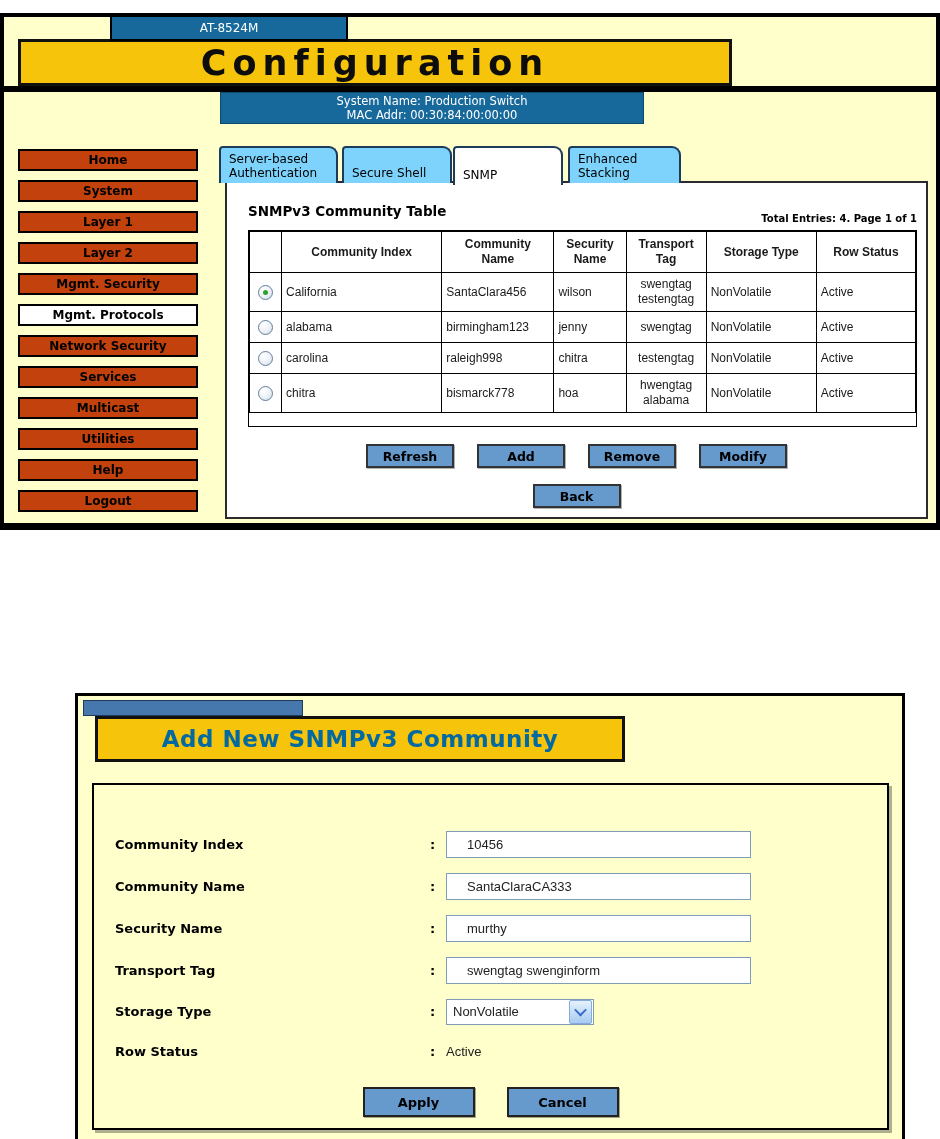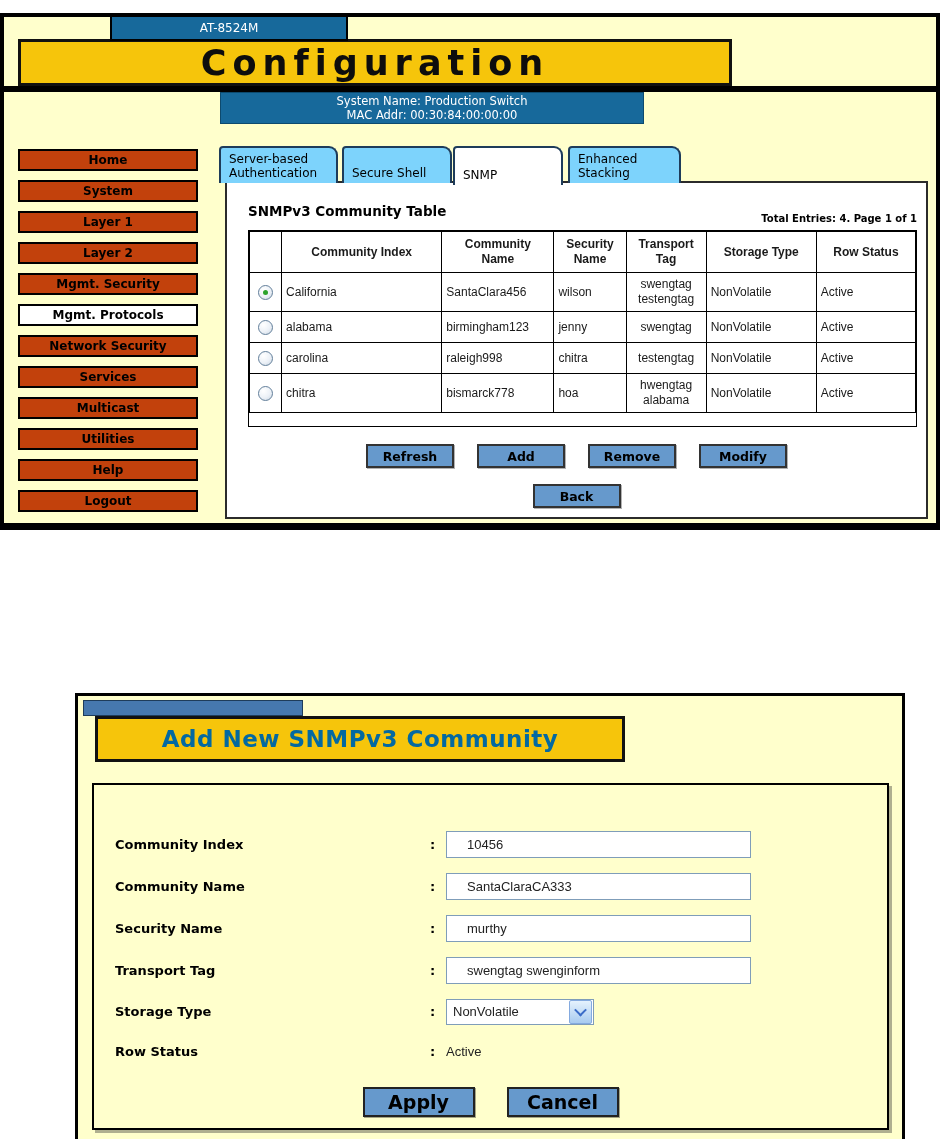--- a/index.html
+++ b/index.html
@@ -81,21 +81,21 @@
   .f-select .val{flex:1;padding-left:6px;font-size:13px;color:#222;}
   .arrow-btn{width:21px;height:22px;margin:1px;background:linear-gradient(#E5F2FD,#A8CBF0);
              border:1px solid #84AADF;border-radius:2px;display:flex;align-items:center;
              justify-content:center;}
   .chev{width:7px;height:7px;border-right:2px solid #3A6CC8;border-bottom:2px solid #3A6CC8;
         transform:rotate(45deg) translate(-1px,-1px);}
   .f-static{font-size:13px;color:#222;font-family:"Liberation Sans",sans-serif;}
 
   .dlg-btn-row{left:92px;top:1074px;width:797px;display:flex;justify-content:center;gap:32px;z-index:2;}
   .dlg-btn{width:112px;height:30px;background:#6699CC;border:2px solid #222;display:flex;
-           align-items:center;justify-content:center;font-size:19px;font-weight:600;
+           align-items:center;justify-content:center;font-size:13px;font-weight:600;
            cursor:pointer;box-shadow:1px 1px 0 rgba(0,0,0,0.35);}
 </style>
 </head>
 <body>
 
 <div id="page">
 
   <div class="abs bb panel-top"></div>
 
   <div class="abs bb device-tab">

